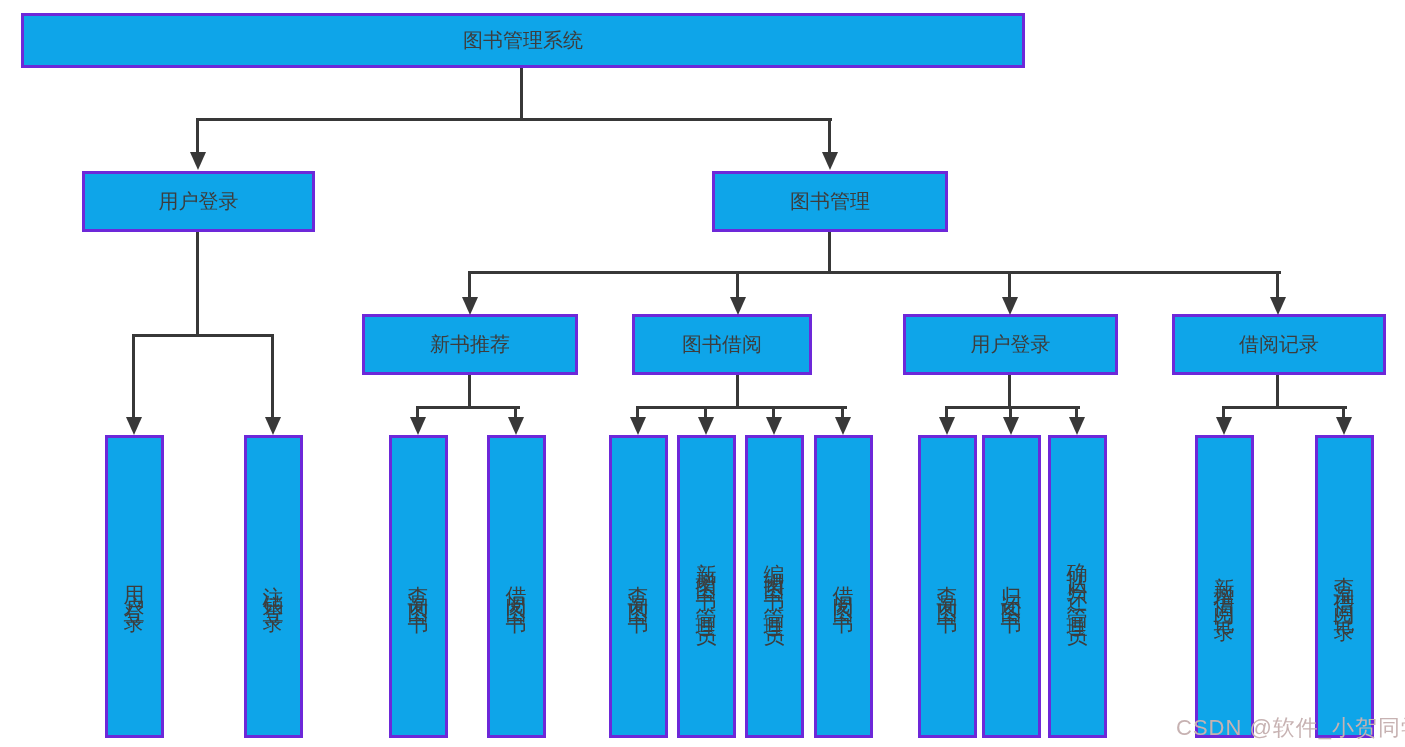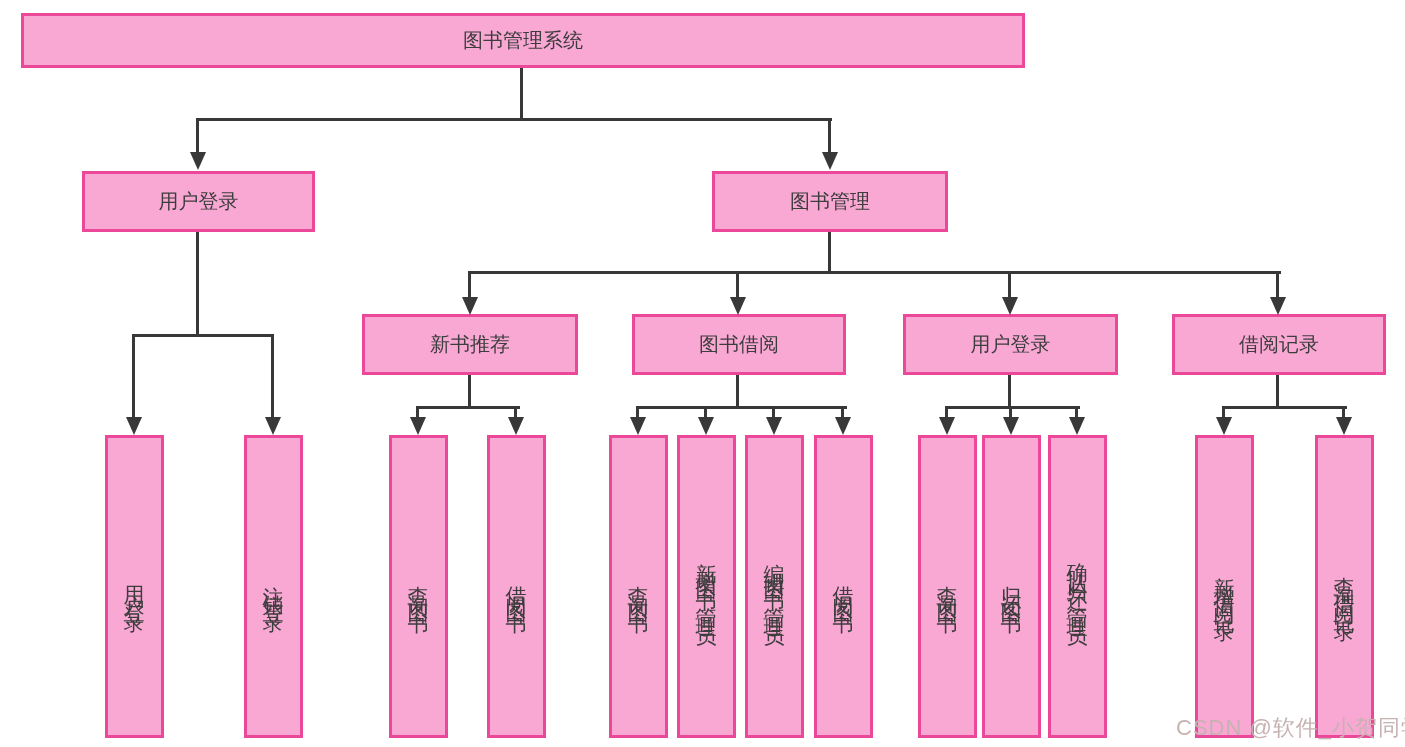--- a/index.html
+++ b/index.html
@@ -1,21 +1,21 @@
 <!DOCTYPE html>
 <html><head>
 <meta charset="utf-8">
 <style>
   html,body{margin:0;padding:0;background:#ffffff;}
   .canvas{
     position:relative;width:1405px;height:747px;background:#ffffff;overflow:hidden;
     font-family:"Liberation Sans","DejaVu Sans",sans-serif;color:#3d3d3d;
   }
   .node{
-    position:absolute;background:#f9a8d4;border:3px solid #ec4899;box-sizing:border-box;
+    position:absolute;background:#0ea5e9;border:3px solid #6d28d9;box-sizing:border-box;
     display:flex;align-items:center;justify-content:center;
   }
   .root{left:21px;top:13px;width:1004px;height:55px;font-size:20px;}
   .l2{top:171px;height:61px;font-size:20px;}
   .l3{top:314px;height:61px;font-size:20px;}
   .leaf{top:435px;height:303px;width:59px;}
   .vtext{
     writing-mode:vertical-lr;text-orientation:mixed;
     font-size:21px;letter-spacing:9px;line-height:1;white-space:nowrap;
   }
@@ -39,21 +39,21 @@
   <div class="node l2" style="left:82px;width:233px;">
     <span>用户登录</span>
   </div>
   <div class="node l2" style="left:712px;width:236px;">
     <span>图书管理</span>
   </div>
 
   <div class="node l3" style="left:362px;width:216px;">
     <span>新书推荐</span>
   </div>
-  <div class="node l3" style="left:632px;width:214px;">
+  <div class="node l3" style="left:632px;width:180px;">
     <span>图书借阅</span>
   </div>
   <div class="node l3" style="left:903px;width:215px;">
     <span>用户登录</span>
   </div>
   <div class="node l3" style="left:1172px;width:214px;">
     <span>借阅记录</span>
   </div>
 
   <div class="node leaf" style="left:105px;">

